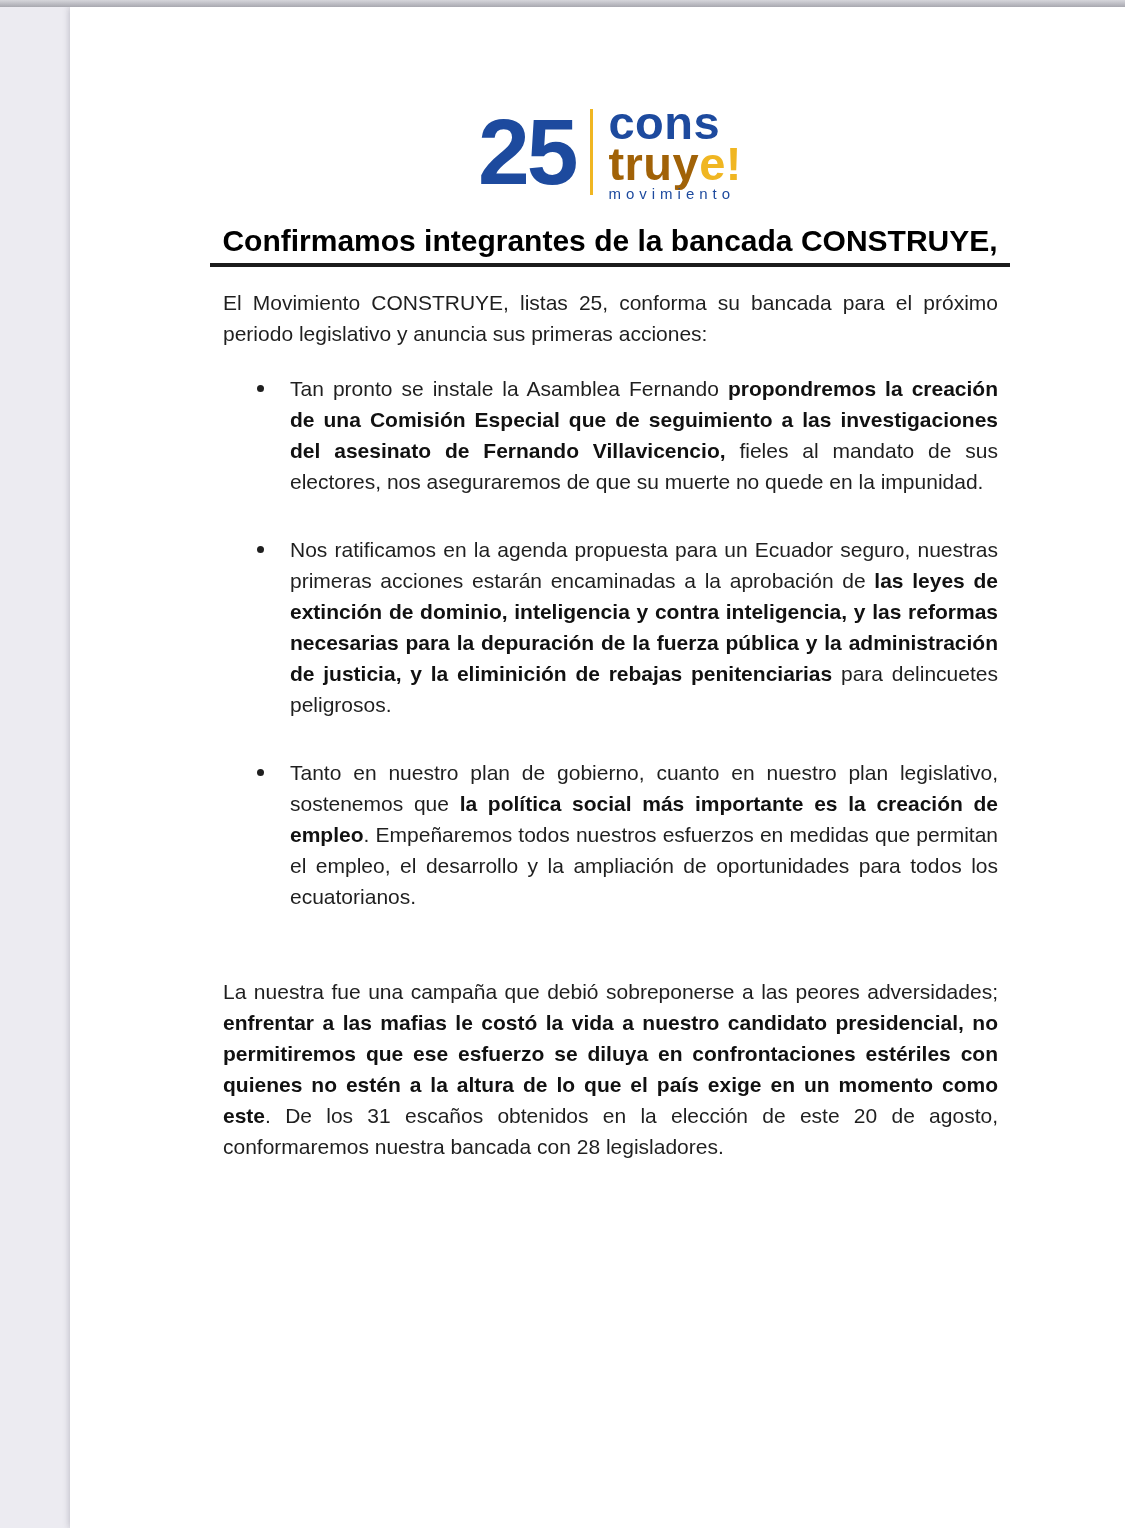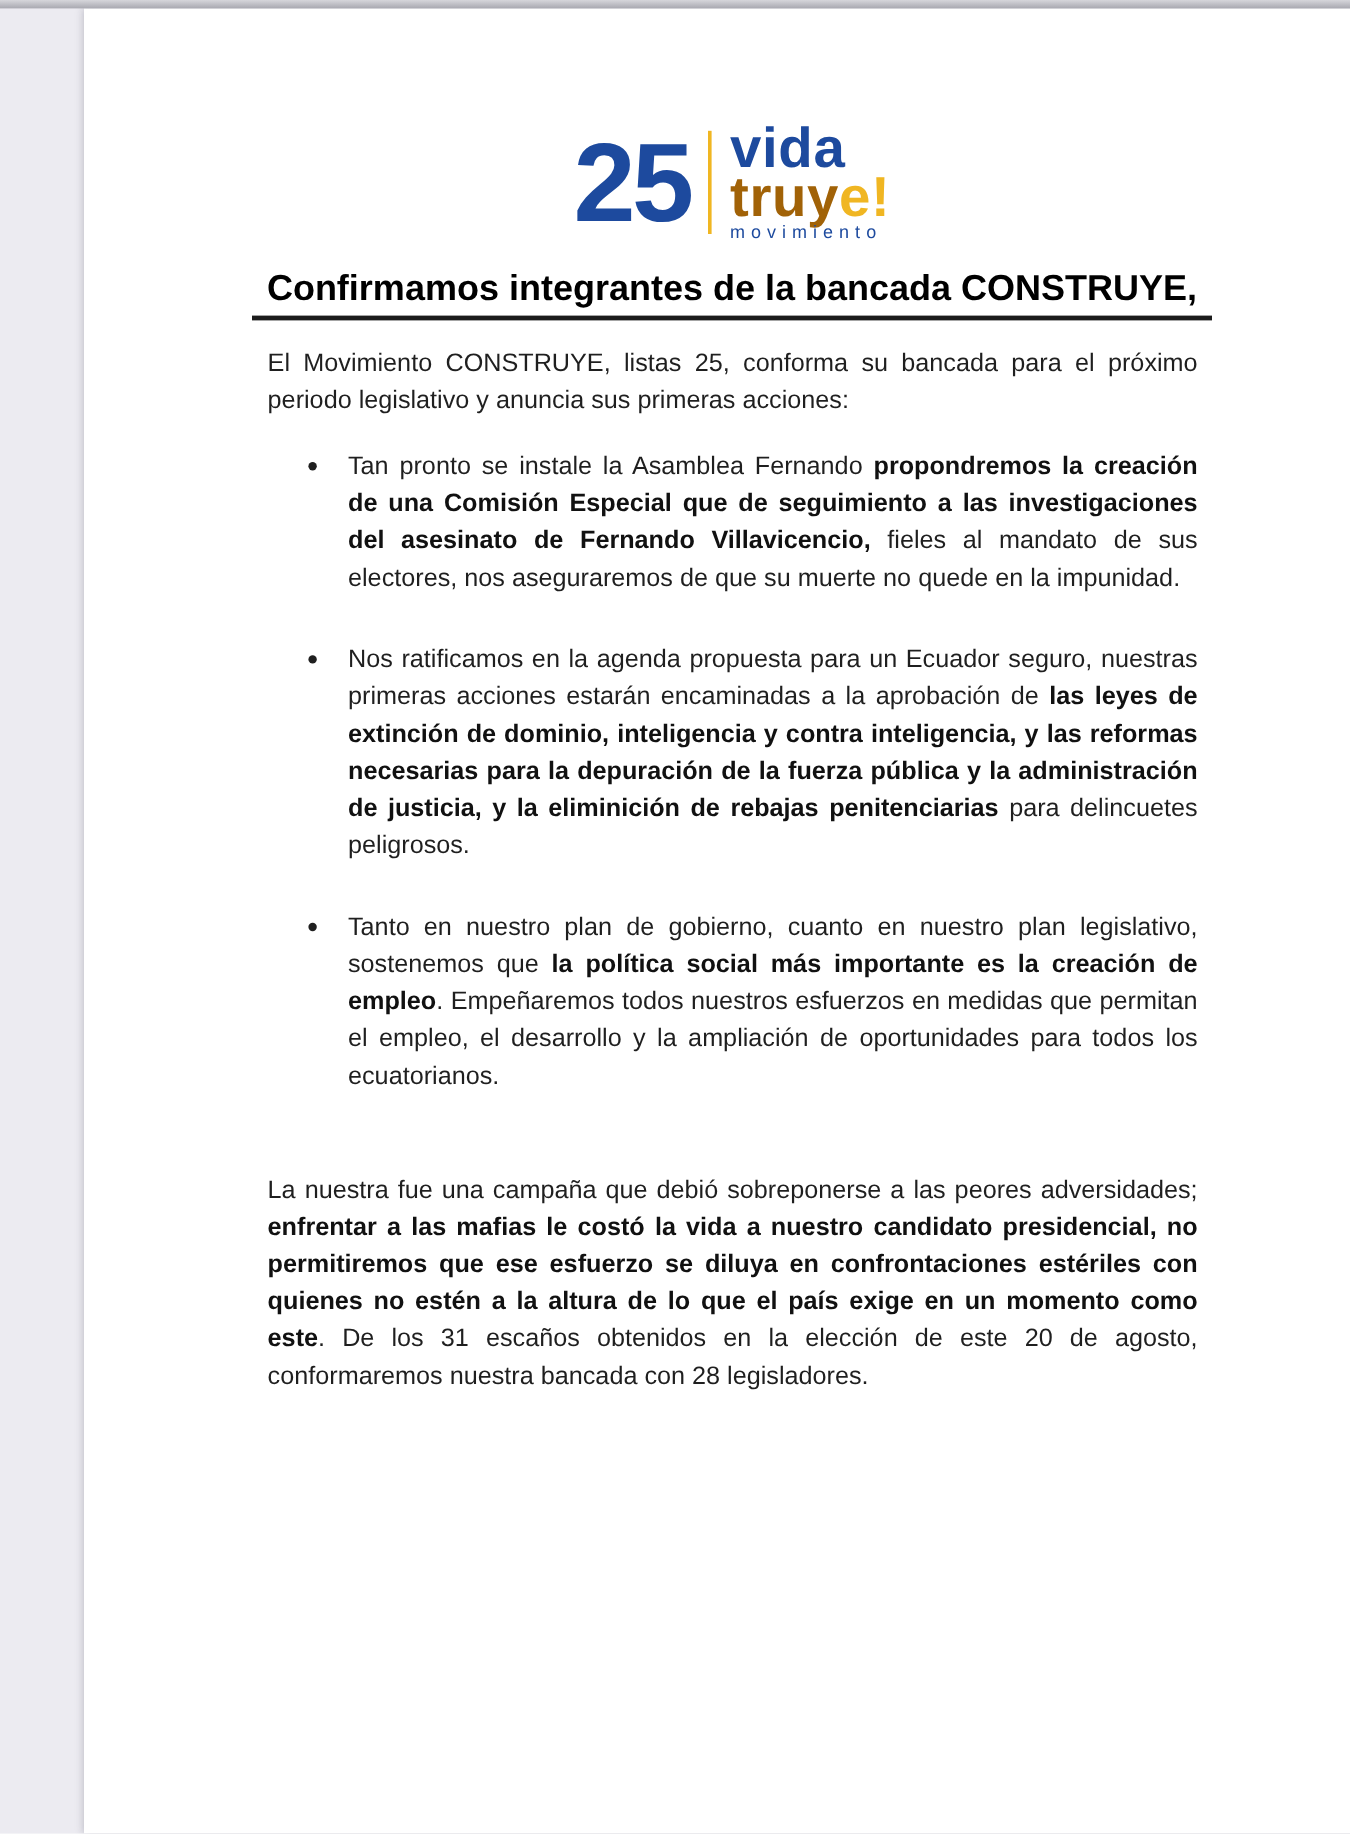--- a/index.html
+++ b/index.html
@@ -69,21 +69,21 @@
 <body>
 
 <div class="top-band"></div>
 
 <div class="page">
 
   <header class="logo">
     <span class="logo-num" id="logo-num" style="color: rgb(29, 74, 158);">25</span>
     <span class="logo-divider" id="logo-divider" style="background: rgb(240, 182, 34);"></span>
     <span class="logo-col">
-      <span class="logo-line1" id="logo-cons" style="color: rgb(29, 74, 158);">vida</span>
+      <span class="logo-line1" id="logo-cons" style="color: rgb(29, 74, 158);">cons</span>
       <span class="logo-line2">
         <span id="logo-truy" style="color: #a16207;">truy</span><span id="logo-e" style="color: rgb(240, 182, 34);">e!</span>
       </span>
       <span class="logo-mov" id="logo-mov" style="color: rgb(29, 74, 158);">movimiento</span>
     </span>
   </header>
 
   <h1 class="title">
     <span>Confirmamos integrantes de la bancada CONSTRUYE,</span><br>
   </h1>

